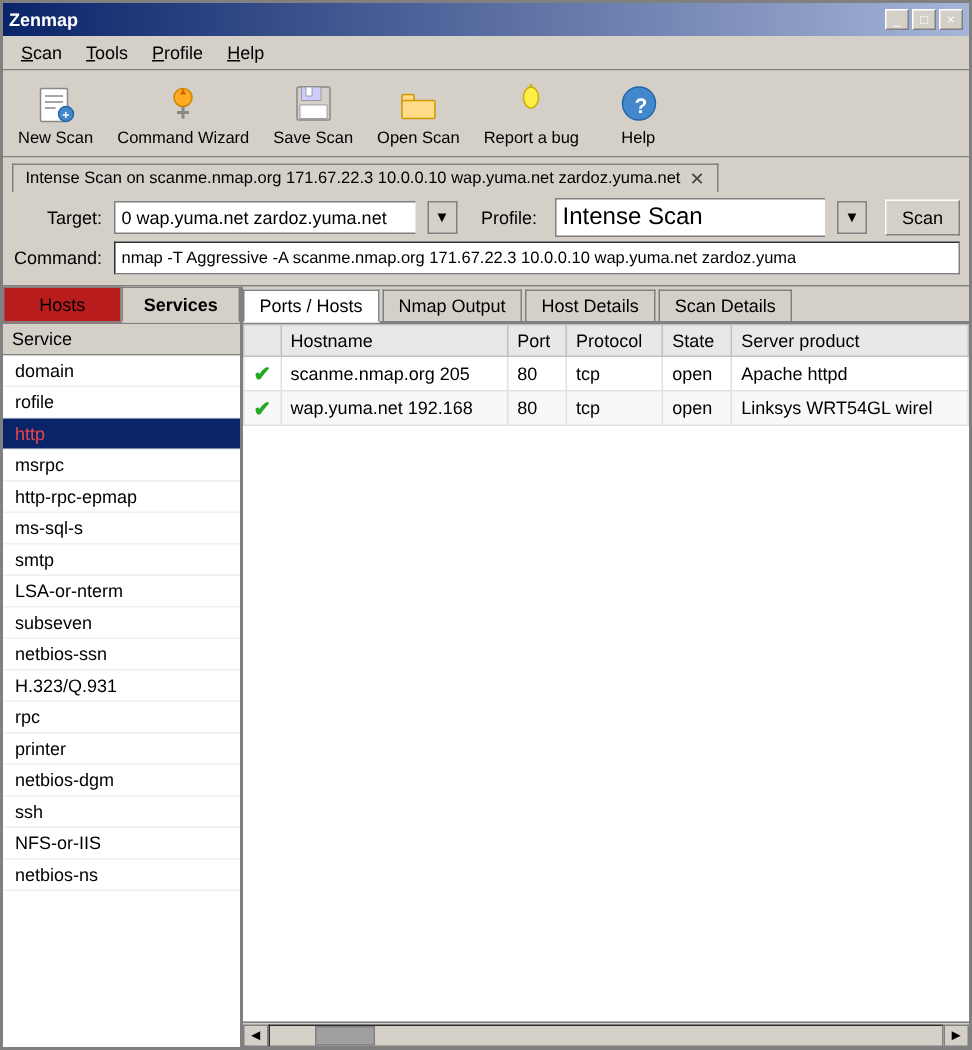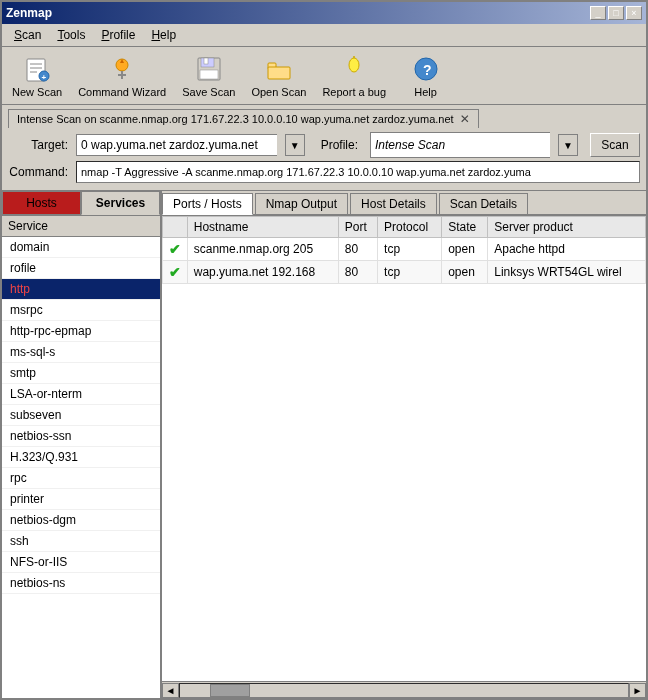--- a/index.html
+++ b/index.html
@@ -423,21 +423,21 @@
       <span class="scan-tab-close">✕</span>
     </div>
   </div>
 
   <div class="form-area">
     <div class="form-row">
       <span class="form-label">Target:</span>
       <input class="form-input-target" type="text" value="0 wap.yuma.net zardoz.yuma.net" style="flex: 1 1 0%; height: 22px; border-top: 1px solid rgb(128, 128, 128); border-bottom: 1px solid rgb(128, 128, 128); border-left: 1px solid rgb(128, 128, 128); border-image: initial; border-right: none; background: white; padding: 0px 4px; font-size: 12px;">
       <div class="dropdown-arrow">▼</div>
       <span style="margin-left:8px;font-size:12px;">Profile:</span>
-      <input class="profile-input" type="text" value="Intense Scan" style="width: 180px; height: 22px; border-top: 1px solid rgb(128, 128, 128); border-bottom: 1px solid rgb(128, 128, 128); border-left: 1px solid rgb(128, 128, 128); border-image: initial; border-right: none; background: white; padding: 12px 4px; font-size: 12px; margin-left: 4px; font-style: italic;">
+      <input class="profile-input" type="text" value="Intense Scan" style="width: 180px; height: 22px; border-top: 1px solid rgb(128, 128, 128); border-bottom: 1px solid rgb(128, 128, 128); border-left: 1px solid rgb(128, 128, 128); border-image: initial; border-right: none; background: white; padding: 12px 4px; font-size: 16px; margin-left: 4px;">
       <div class="dropdown-arrow">▼</div>
       <button class="scan-btn" style="margin-left:4px;">Scan</button>
     </div>
     <div class="form-row">
       <span class="form-label">Command:</span>
       <div class="command-input" style="flex:1;height:22px;border:1px inset #808080;background:white;padding:0 4px;font-size:11px;overflow:hidden;display:flex;align-items:center;text-align:right;">
         <span style="white-space:nowrap;overflow:hidden;">nmap -T Aggressive -A scanme.nmap.org 171.67.22.3 10.0.0.10 wap.yuma.net zardoz.yuma</span>
       </div>
     </div>
   </div>

